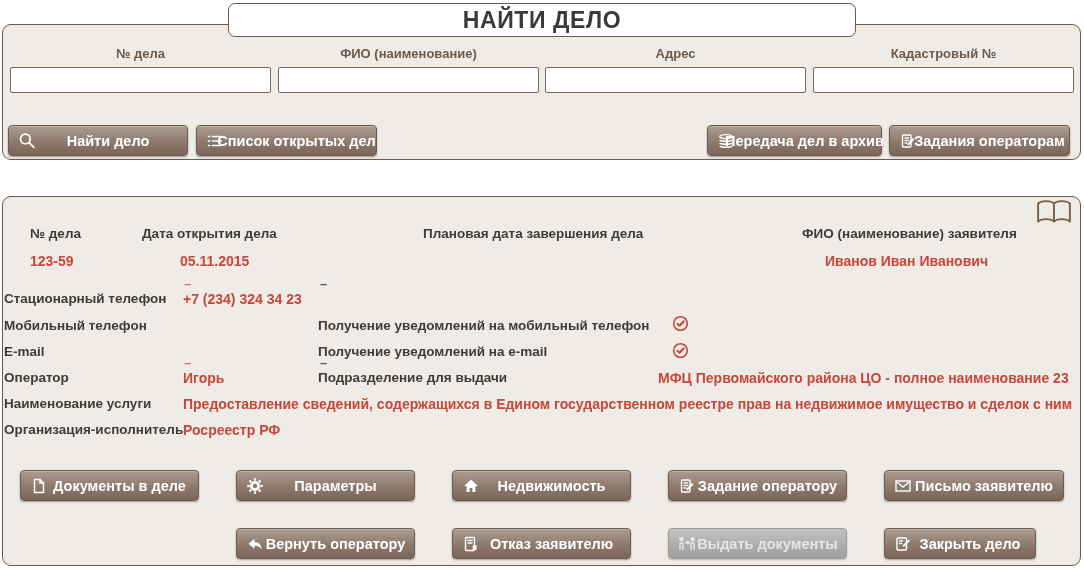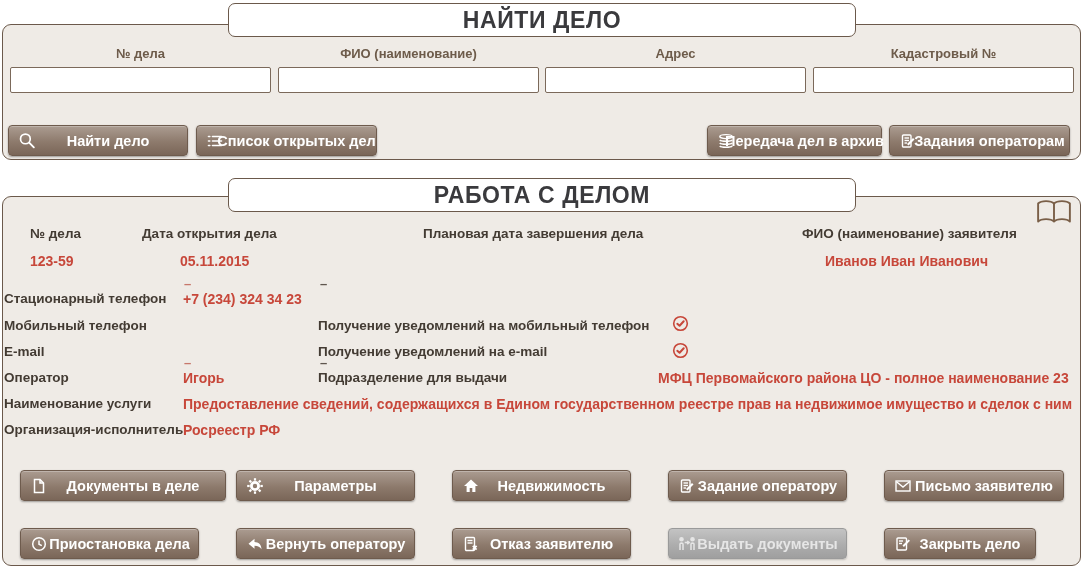--- a/index.html
+++ b/index.html
@@ -95,23 +95,20 @@
           <rect x="3.5" y="3" width="8.5" height="12" rx="1"></rect>
           <line x1="5.5" y1="6" x2="10" y2="6"></line>
           <line x1="5.5" y1="8.5" x2="10" y2="8.5"></line>
           <line x1="5.5" y1="11" x2="8" y2="11"></line>
         </g>
         <path d="M9.5 13.5 L15.5 7.5 L14 6 L8 12 Z" fill="#fff"></path>
       </svg>
     <span class="bl">Задания операторам</span>
   </button>
 
-  <div class="tab" id="tab-work">
-    <span>РАБОТА С ДЕЛОМ</span>
-  </div>
 
   <section class="panel" id="panel-work"></section>
 
   <button class="book" title="">
     <svg width="36" height="28" viewBox="0 0 34 26">
         <g fill="none" stroke="#7a5f48" stroke-width="1.8" stroke-linejoin="round">
           <path d="M17 5 C14 2, 5 2, 2 5 L2 22 C5 19, 14 19, 17 22 C20 19, 29 19, 32 22 L32 5 C29 2, 20 2, 17 5 Z"></path>
           <line x1="17" y1="5" x2="17" y2="22"></line>
         </g>
       </svg>
@@ -157,21 +154,21 @@
   <span class="val" style="left:183px;top:370px">Игорь</span>
   <span class="lbl2" style="left:318px;top:370px">Подразделение для выдачи</span>
   <span class="val" style="left:658px;top:370px">МФЦ Первомайского района ЦО - полное наименование 23</span>
 
   <span class="lbl2" style="left:4px;top:396px">Наименование услуги</span>
   <span class="val" style="left:183px;top:396px">Предоставление сведений, содержащихся в Едином государственном реестре прав на недвижимое имущество и сделок с ним</span>
 
   <span class="lbl2" style="left:4px;top:422px">Организация-исполнитель</span>
   <span class="val" style="left:183px;top:422px">Росреестр РФ</span>
 
-  <button class="btn" style="left:20px;top:470px;width:206px">
+  <button class="btn" style="left:20px;top:470px;width:179px">
     <svg width="18" height="18" viewBox="0 0 18 18">
         <g fill="none" stroke="#fff" stroke-width="1.5">
           <path d="M4.5 2.5 H10 L13.5 6 V15.5 H4.5 Z"></path>
           <path d="M10 2.5 V6 H13.5"></path>
         </g>
       </svg>
     <span class="bl">Документы в деле</span>
   </button>
   <button class="btn" style="left:236px;top:470px;width:179px">
     <svg width="18" height="18" viewBox="0 0 18 18">
@@ -213,29 +210,20 @@
   <button class="btn" style="left:884px;top:470px;width:180px">
     <svg width="18" height="18" viewBox="0 0 18 18">
         <g fill="none" stroke="#fff" stroke-width="1.4">
           <rect x="2" y="4" width="14" height="10"></rect>
           <path d="M2.5 4.8 L9 10 L15.5 4.8"></path>
         </g>
       </svg>
     <span class="bl">Письмо заявителю</span>
   </button>
 
-  <button class="btn" style="left:20px;top:528px;width:179px">
-    <svg width="18" height="18" viewBox="0 0 18 18">
-        <g fill="none" stroke="#fff" stroke-width="1.5">
-          <circle cx="9" cy="9" r="6.3"></circle>
-          <path d="M9 5.5 V9.2 L11.8 10.6"></path>
-        </g>
-      </svg>
-    <span class="bl">Приостановка дела</span>
-  </button>
   <button class="btn" style="left:236px;top:528px;width:179px">
     <svg width="18" height="18" viewBox="0 0 18 18">
         <path d="M8.5 3.8 L2.5 8.8 L8.5 13.8 V10.7 C12 10.7 14.2 12 15.5 14.3 C15.3 9.5 12.5 7.2 8.5 7.1 Z" fill="#fff"></path>
       </svg>
     <span class="bl">Вернуть оператору</span>
   </button>
   <button class="btn" style="left:452px;top:528px;width:179px">
     <svg width="18" height="18" viewBox="0 0 18 18">
         <g fill="none" stroke="#fff" stroke-width="1.4">
           <rect x="3.5" y="2.5" width="9" height="13" rx="1"></rect>

